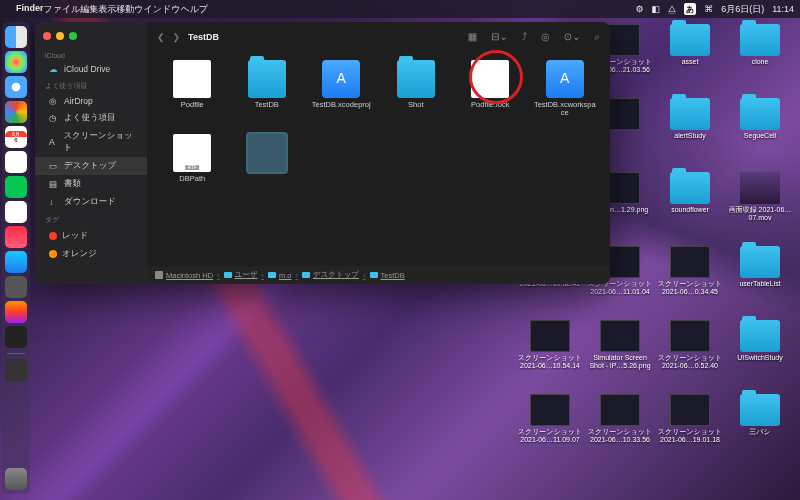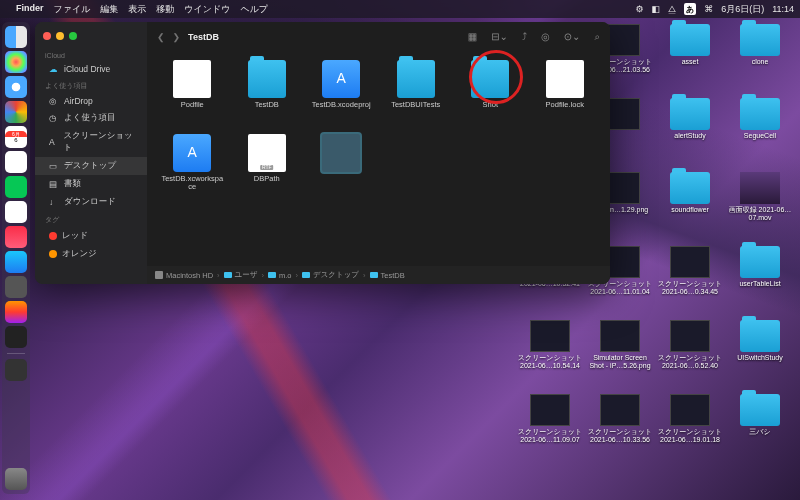--- a/index.html
+++ b/index.html
@@ -12,21 +12,21 @@
 .wallpaper::before { content:""; position:absolute; inset:0;
   background:
     linear-gradient(60deg, transparent 30%, rgba(255,60,60,.35) 32%, rgba(255,60,60,.35) 34%, transparent 36%),
     linear-gradient(-45deg, transparent 55%, rgba(140,80,200,.4) 57%, transparent 62%),
     linear-gradient(20deg, transparent 60%, rgba(60,40,90,.8) 65%, transparent 80%);
 }
 
 
 .menubar { position: absolute; top:0; left:0; right:0; height:18px; background: rgba(30,25,40,.85); display:flex; align-items:center; font-size:9px; color:#e8e8e8; padding:0 6px; z-index:50; }
 .menubar .apple { margin-right:10px; }
-.menubar .menu-items { display:flex; gap:10px; }
+.menubar .menu-items { display:flex; }
 .menubar .menu-items span:first-child { font-weight:600; }
 .menubar .right { margin-left:auto; display:flex; gap:8px; align-items:center; }
 .menubar .ime { background:#fff; color:#000; border-radius:2px; width:12px; height:12px; display:flex; align-items:center; justify-content:center; font-size:8px; font-weight:bold;}
 
 
 .dock { position:absolute; left:2px; top:22px; bottom:6px; width:28px; background: rgba(60,55,75,.35); border-radius:6px; display:flex; flex-direction:column; align-items:center; padding:4px 0; gap:3px; z-index:40; }
 .dock .dock-icon { width:22px; height:22px; border-radius:5px; flex-shrink:0; }
 .dock .sep { width:18px; height:1px; background:rgba(255,255,255,.2); margin:2px 0; flex-shrink:0;}
 .dock .trash { margin-top:auto; }
 .di-finder{background:linear-gradient(90deg,#4aa8ff 50%,#e8e8e8 50%)}
@@ -80,21 +80,21 @@
 .file-item .icon { width:38px; height:38px; margin-bottom:3px;}
 .doc-icon{background:#fff;border-radius:2px;position:relative}
 .doc-icon.dark{background:#2a2a2a;border:1px solid #444}
 .doc-icon .badge{position:absolute;bottom:2px;left:50%;transform:translateX(-50%);font-size:5px;background:#999;color:#fff;padding:0 2px;border-radius:1px}
 .xcode-icon{background:linear-gradient(#4aa8ff,#1d7cf2);border-radius:4px;display:flex;align-items:center;justify-content:center;color:#fff;font-size:14px}
 .highlight-sel{box-shadow:0 0 0 2px #3a6a7a;background:#3a5a6a;border-radius:2px}
 .file-item .label{max-width:62px;word-break:break-word}
 
 .red-circle { position:absolute; width:54px; height:54px; border:3px solid #d22; border-radius:50%; left:469px; top:50px; z-index:35; pointer-events:none;}
 
-.pathbar { height:18px; background:#232323; display:flex; align-items:center; padding:0 8px; font-size:7.5px; color:#999; gap:4px;}
+.pathbar { height:18px; background:#232323; display:flex; align-items:center; padding:0 8px; font-size:7.5px; color:#999; gap:4px;text-decoration:underline;}
 .pathbar .seg{display:flex;align-items:center;gap:3px}
 .pathbar .chev{opacity:.5}
 .disk-icon{width:8px;height:8px;background:#888;border-radius:1px}
 .mini-folder{width:8px;height:6px;background:#3ec1ef;border-radius:1px}
 </style>
 </head>
 <body>
 
 <div class="wallpaper"></div>
 
@@ -314,24 +314,20 @@
         <div class="file-item">
           <div class="icon folder-icon"></div>
           <span class="label">TestDB</span>
         </div>
         <div class="file-item">
           <div class="icon xcode-icon">A</div>
           <span class="label">TestDB.xcodeproj</span>
         </div>
         <div class="file-item">
           <div class="icon folder-icon"></div>
-          <span class="label">TestDBUITests</span>
-        </div>
-        <div class="file-item">
-          <div class="icon folder-icon"></div>
           <span class="label">Shot</span>
         </div>
         <div class="file-item">
           <div class="icon doc-icon"></div>
           <span class="label">Podfile.lock</span>
         </div>
         <div class="file-item">
           <div class="icon xcode-icon">A</div>
           <span class="label">TestDB.xcworkspace</span>
         </div>

